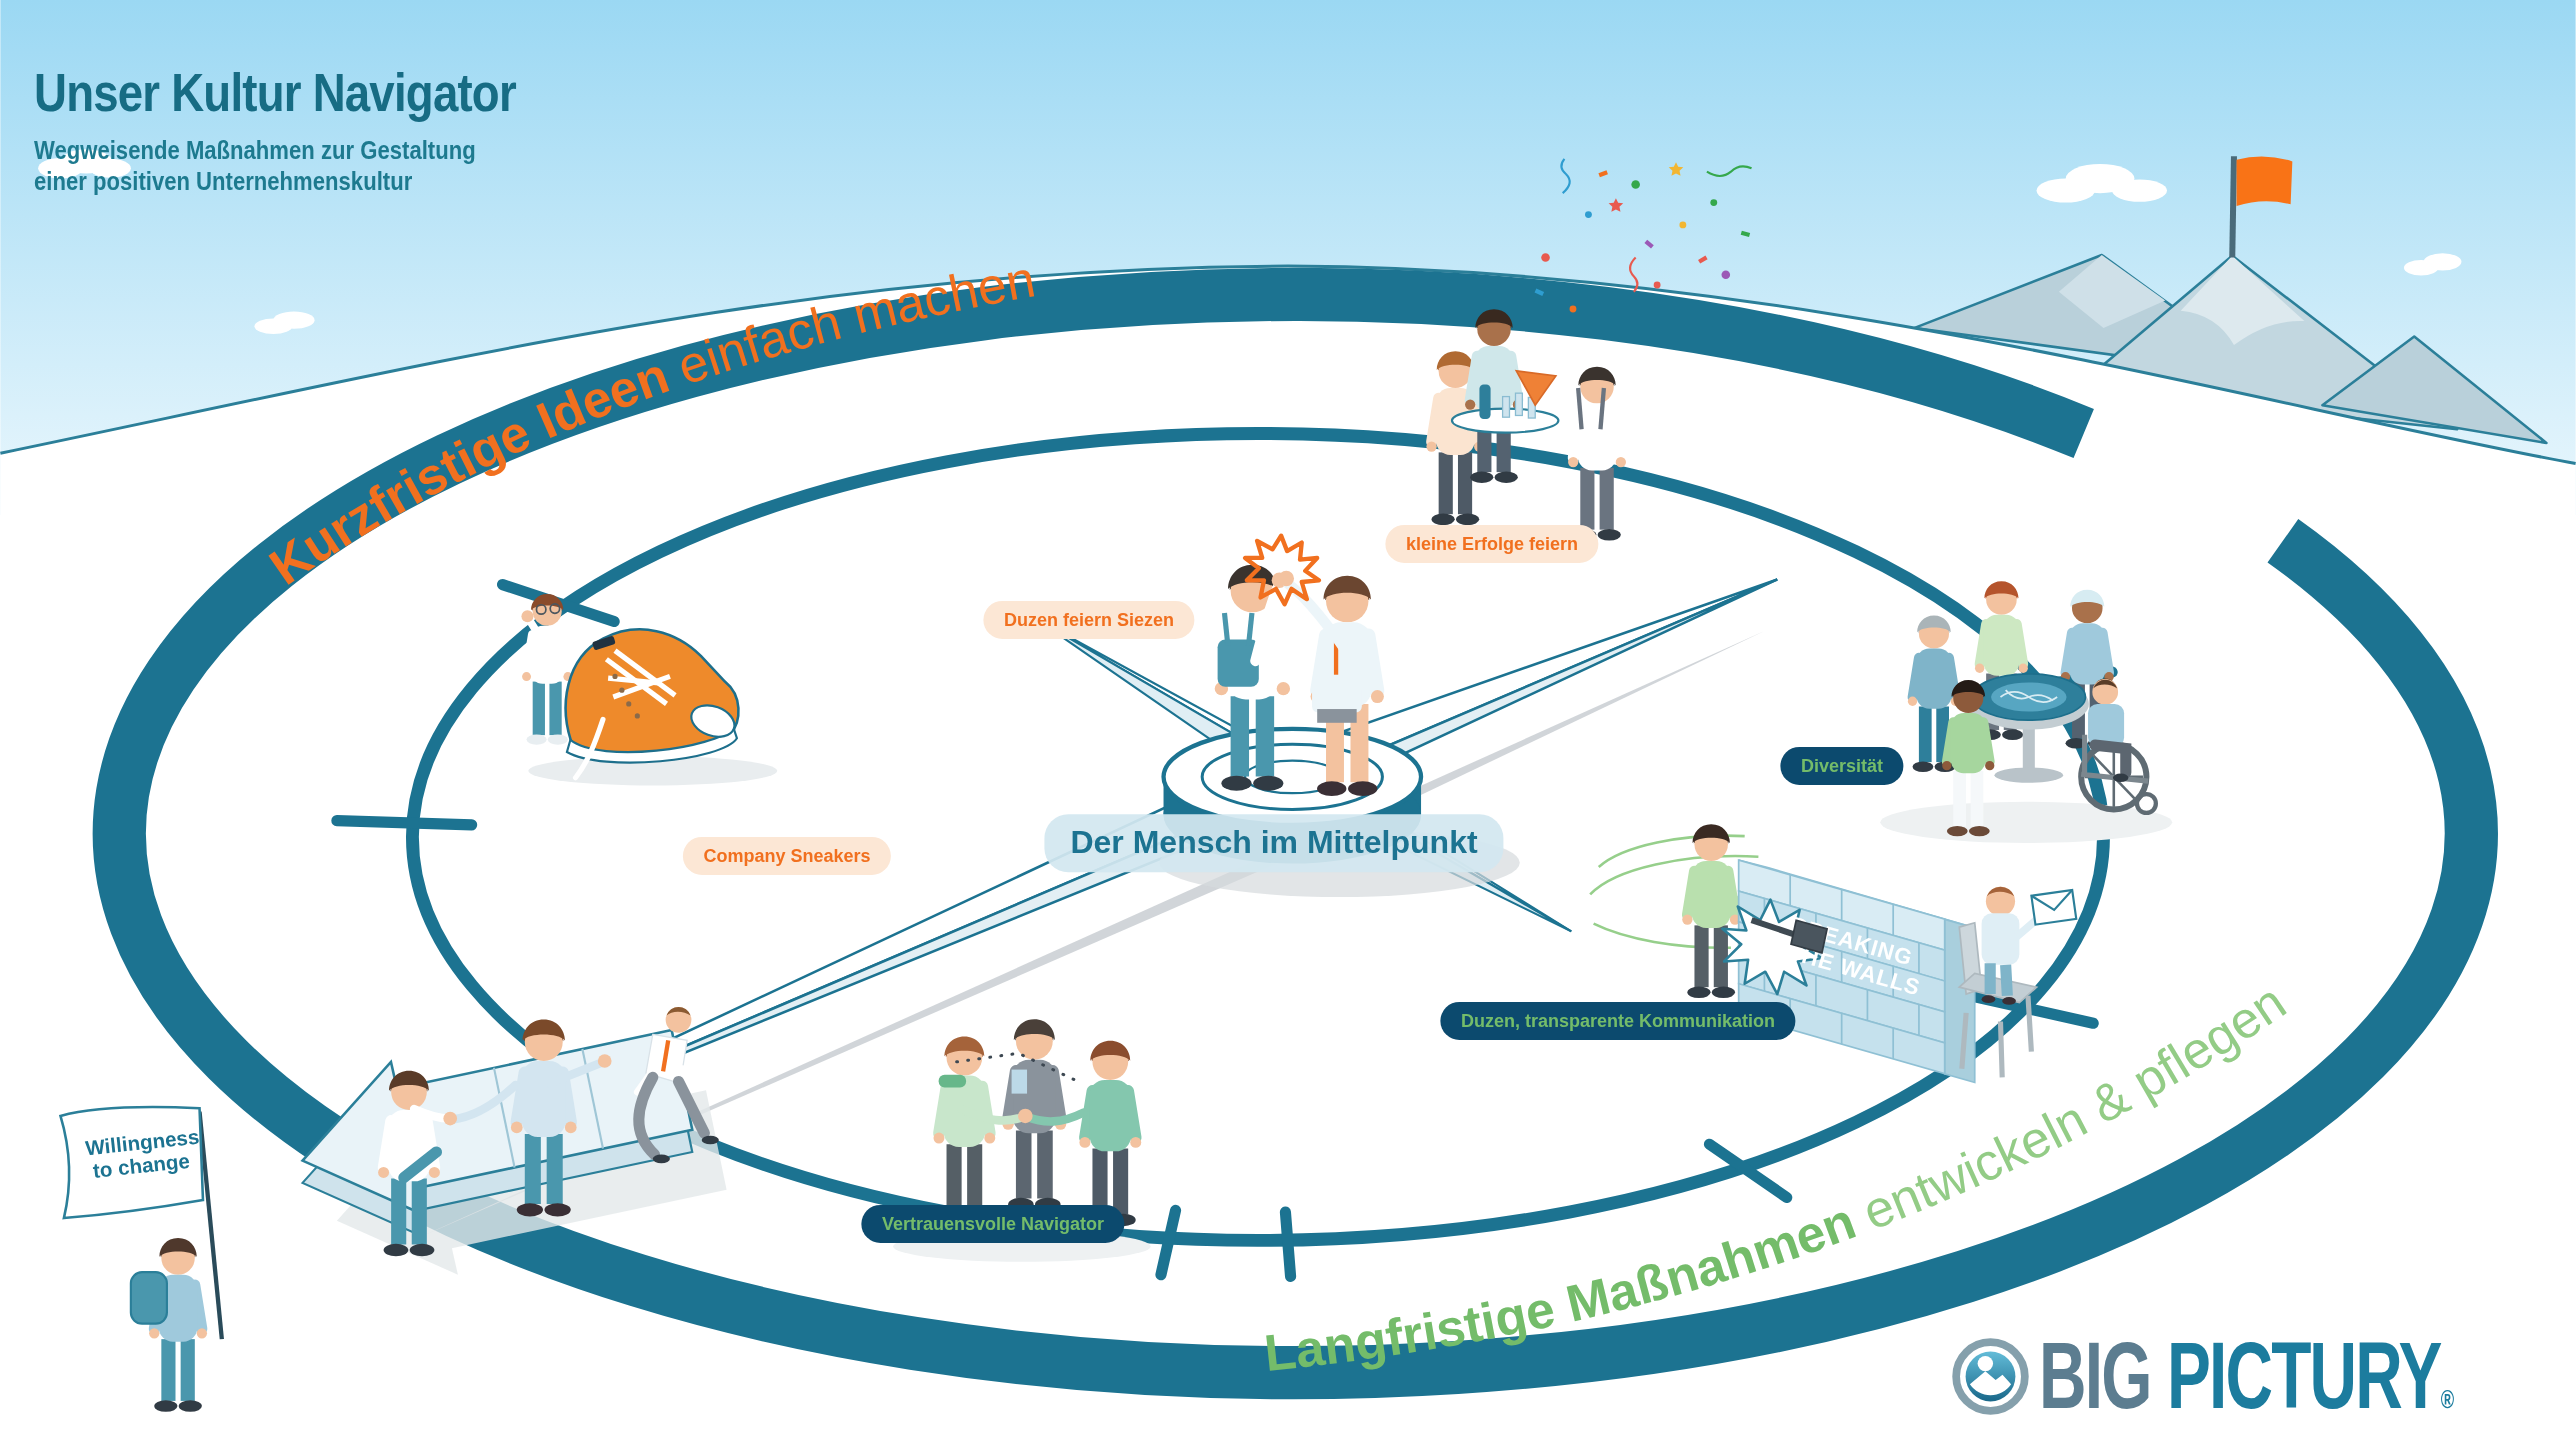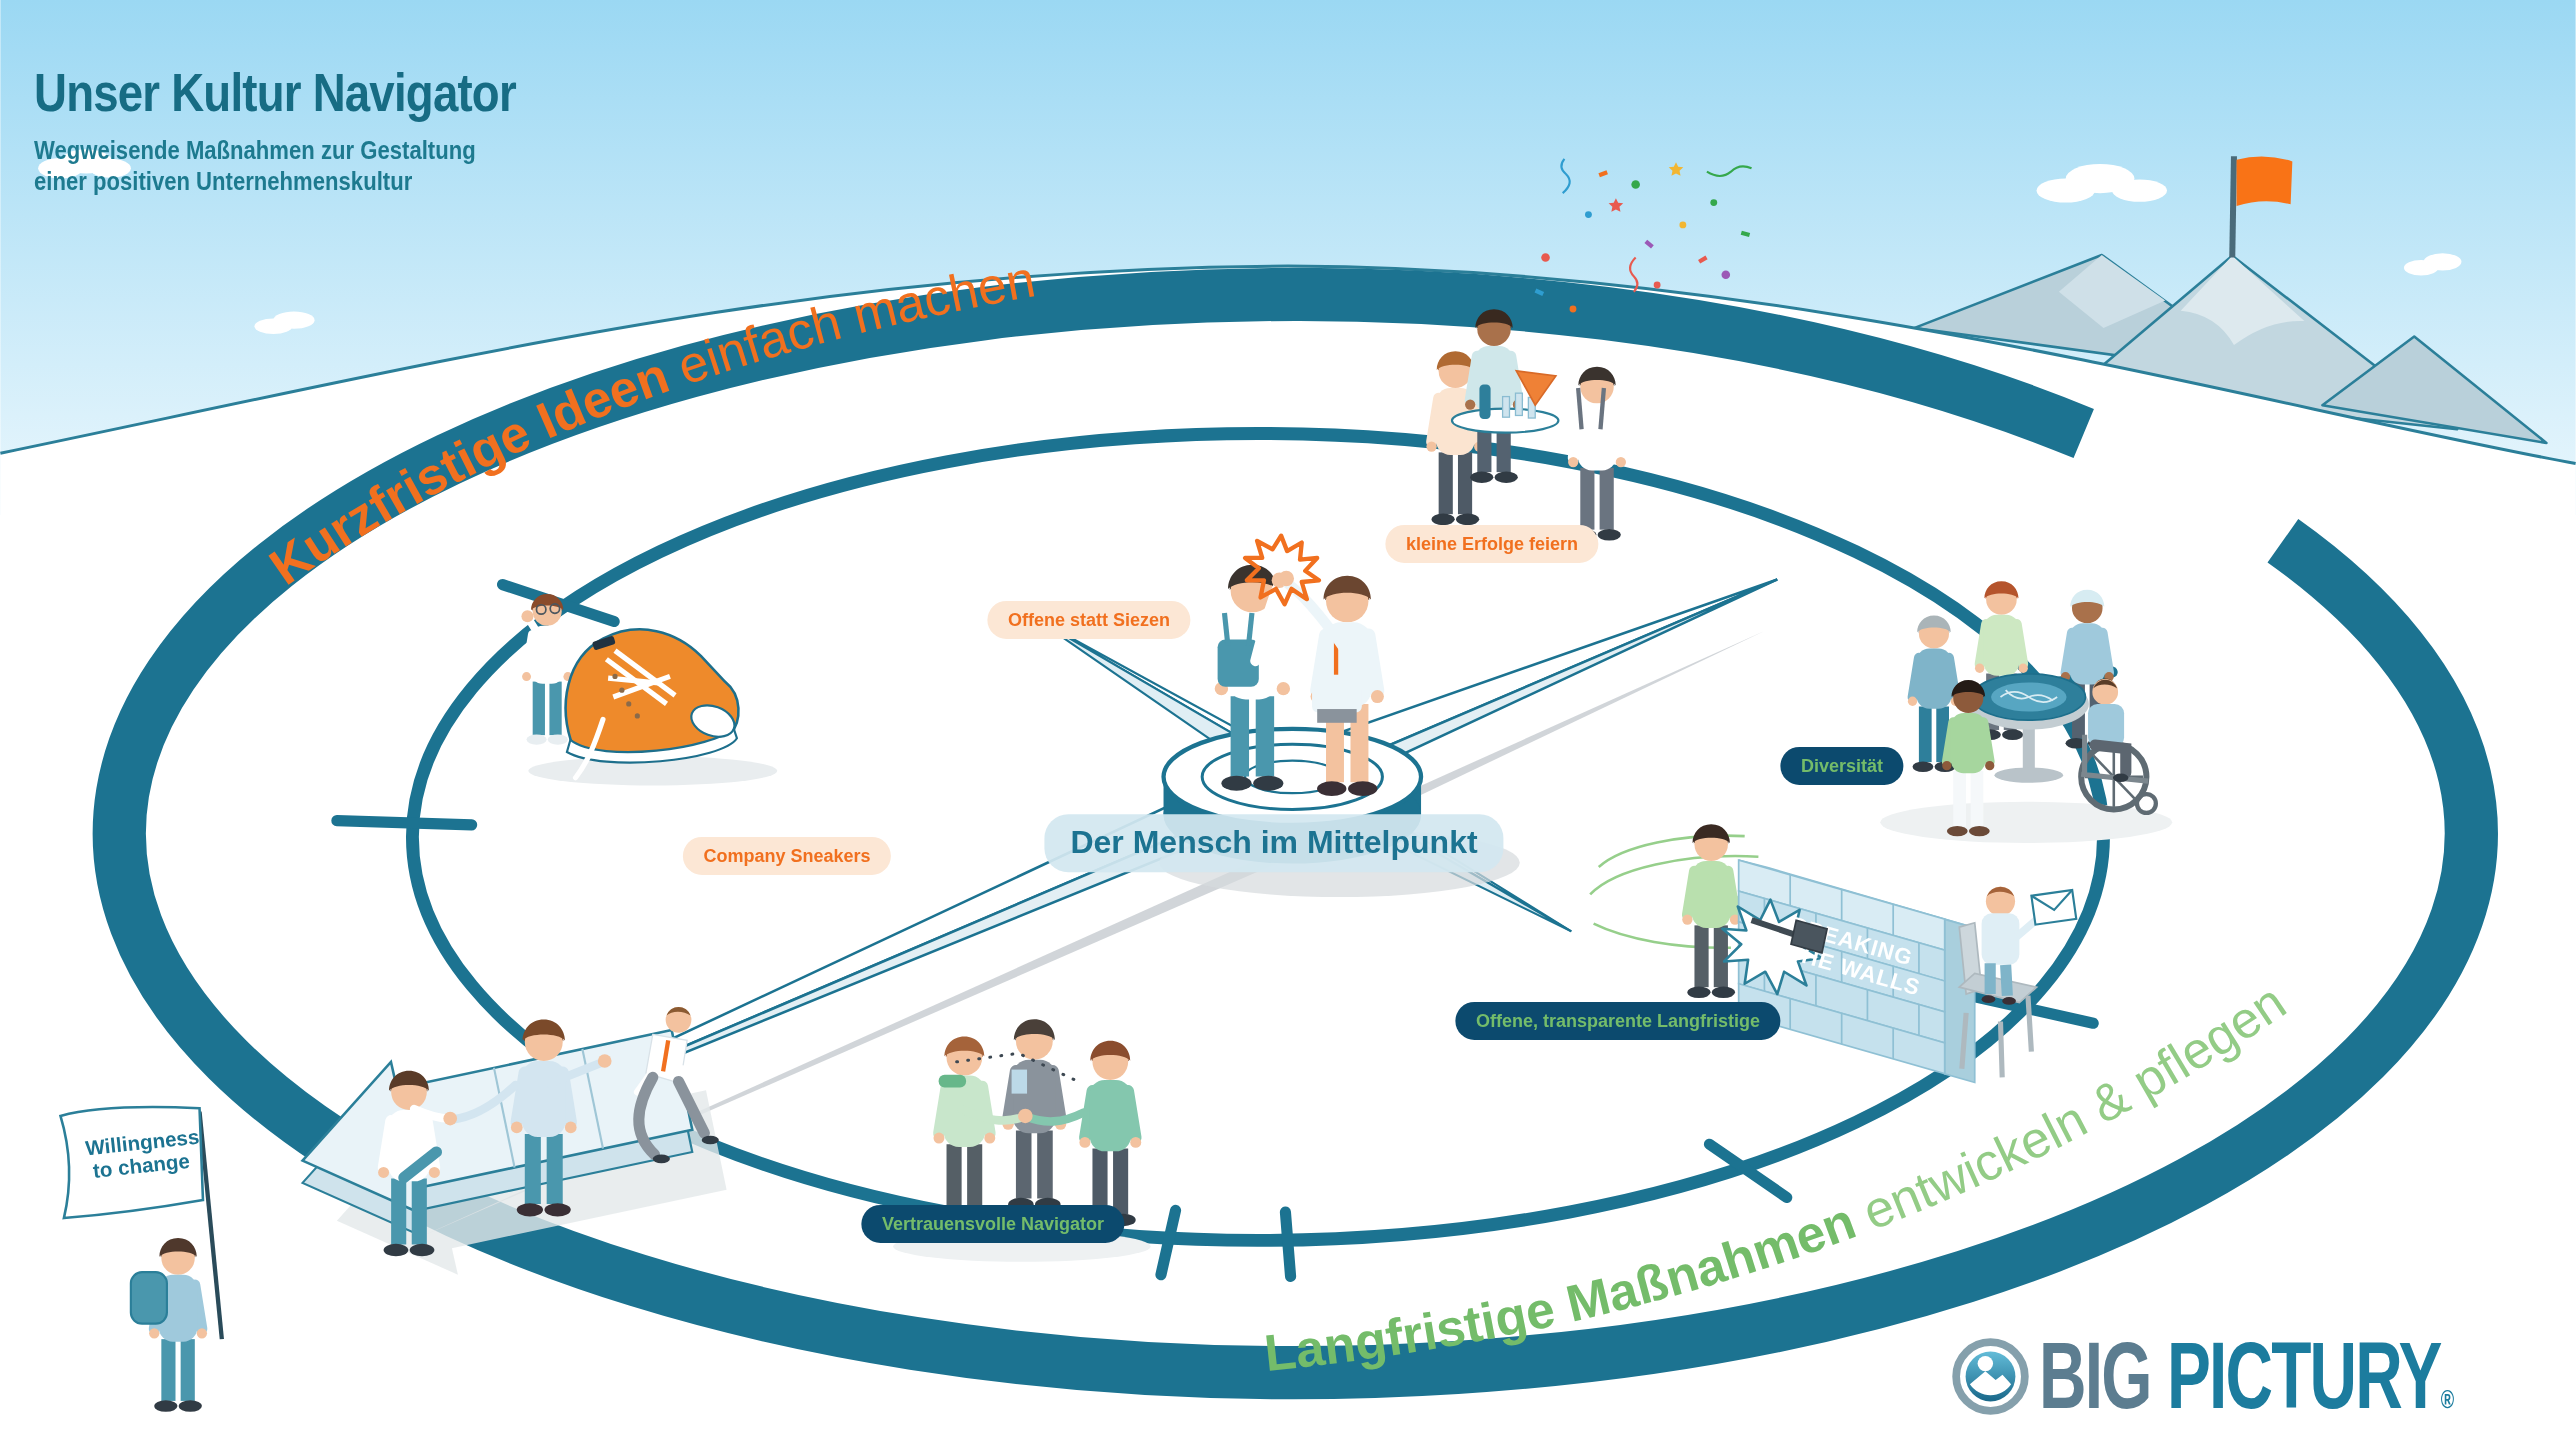--- a/index.html
+++ b/index.html
@@ -352,25 +352,25 @@
 <div class="overlay">
   <div class="title-block">
     <div class="title">Unser Kultur Navigator</div>
     <div class="subtitle">
       <div>Wegweisende Maßnahmen zur Gestaltung</div>
       <div>einer positiven Unternehmenskultur</div>
     </div>
   </div>
 
   <div class="badge orange" style="left:1492px;top:544px">kleine Erfolge feiern</div>
-  <div class="badge orange" style="left:1089px;top:620px">Offene statt Siezen</div>
+  <div class="badge orange" style="left:1089px;top:620px">Duzen feiern Siezen</div>
   <div class="badge blue" style="left:1274px;top:843px">Der Mensch im Mittelpunkt</div>
   <div class="badge orange" style="left:787px;top:856px">Company Sneakers</div>
   <div class="badge green" style="left:1842px;top:766px">Diversität</div>
-  <div class="badge green" style="left:1618px;top:1021px">Offene, transparente Langfristige</div>
+  <div class="badge green" style="left:1618px;top:1021px">Duzen, transparente Kommunikation</div>
   <div class="badge green" style="left:993px;top:1224px">Vertrauensvolle Navigator</div>
 
   <div class="logo">
     <svg width="79" height="79" viewBox="0 0 92 92" style="margin-right:8.6px">
       <circle cx="46" cy="46" r="40" fill="none" stroke="#85a0ac" stroke-width="9"></circle>
       <circle cx="46" cy="46" r="29" fill="url(#logoGrad2)"></circle>
       <defs>
             <linearGradient id="logoGrad2" x1="0" y1="0" x2="0" y2="1">
         <stop offset="0" stop-color="#63bcd8"></stop>
               <stop offset="1" stop-color="#19688a"></stop>

